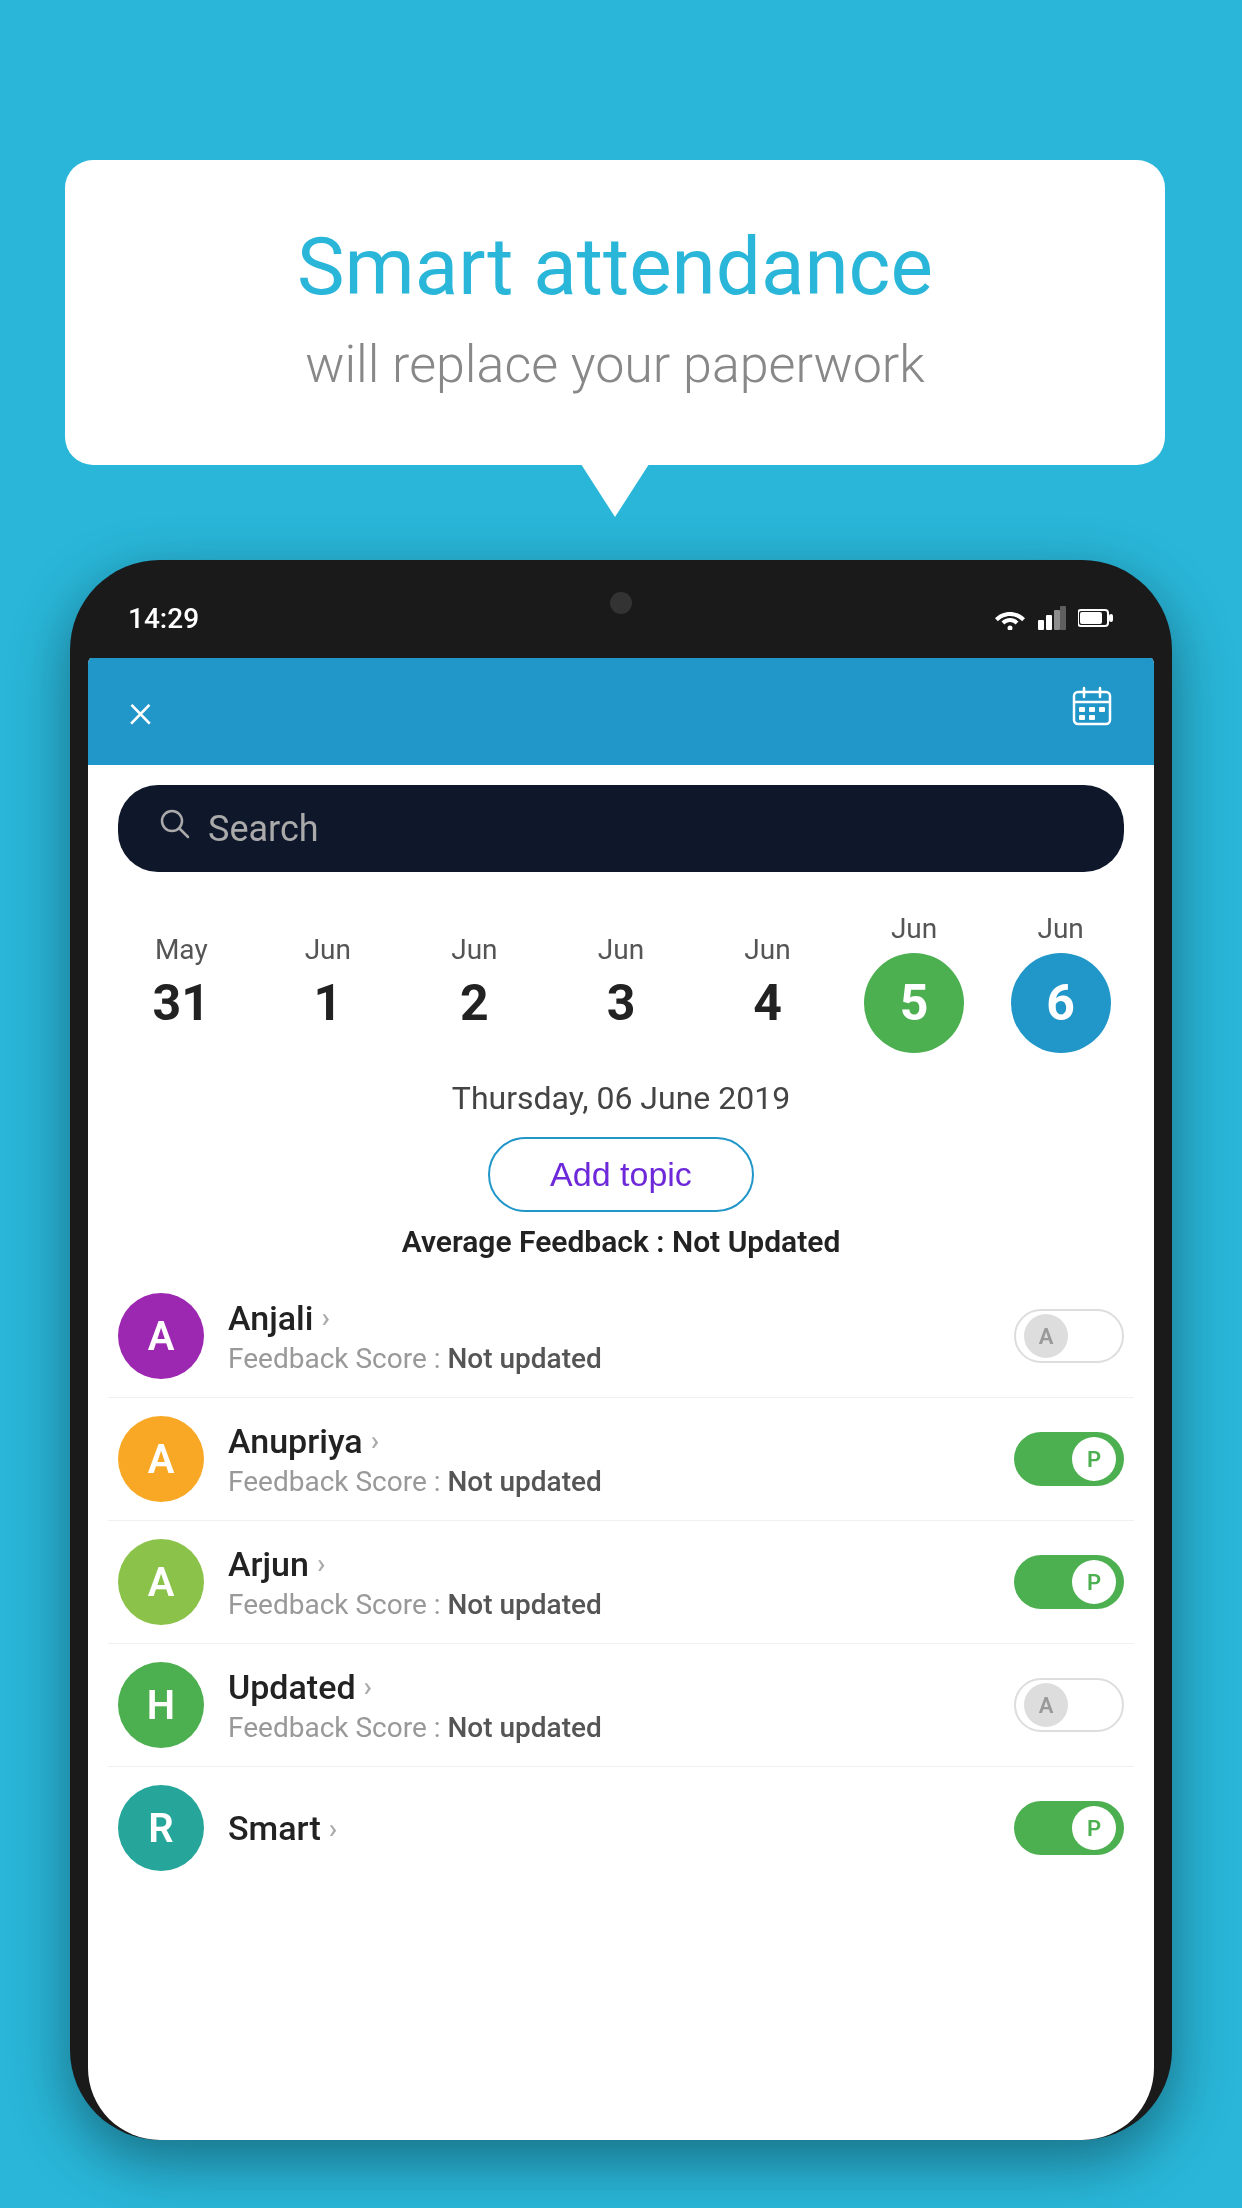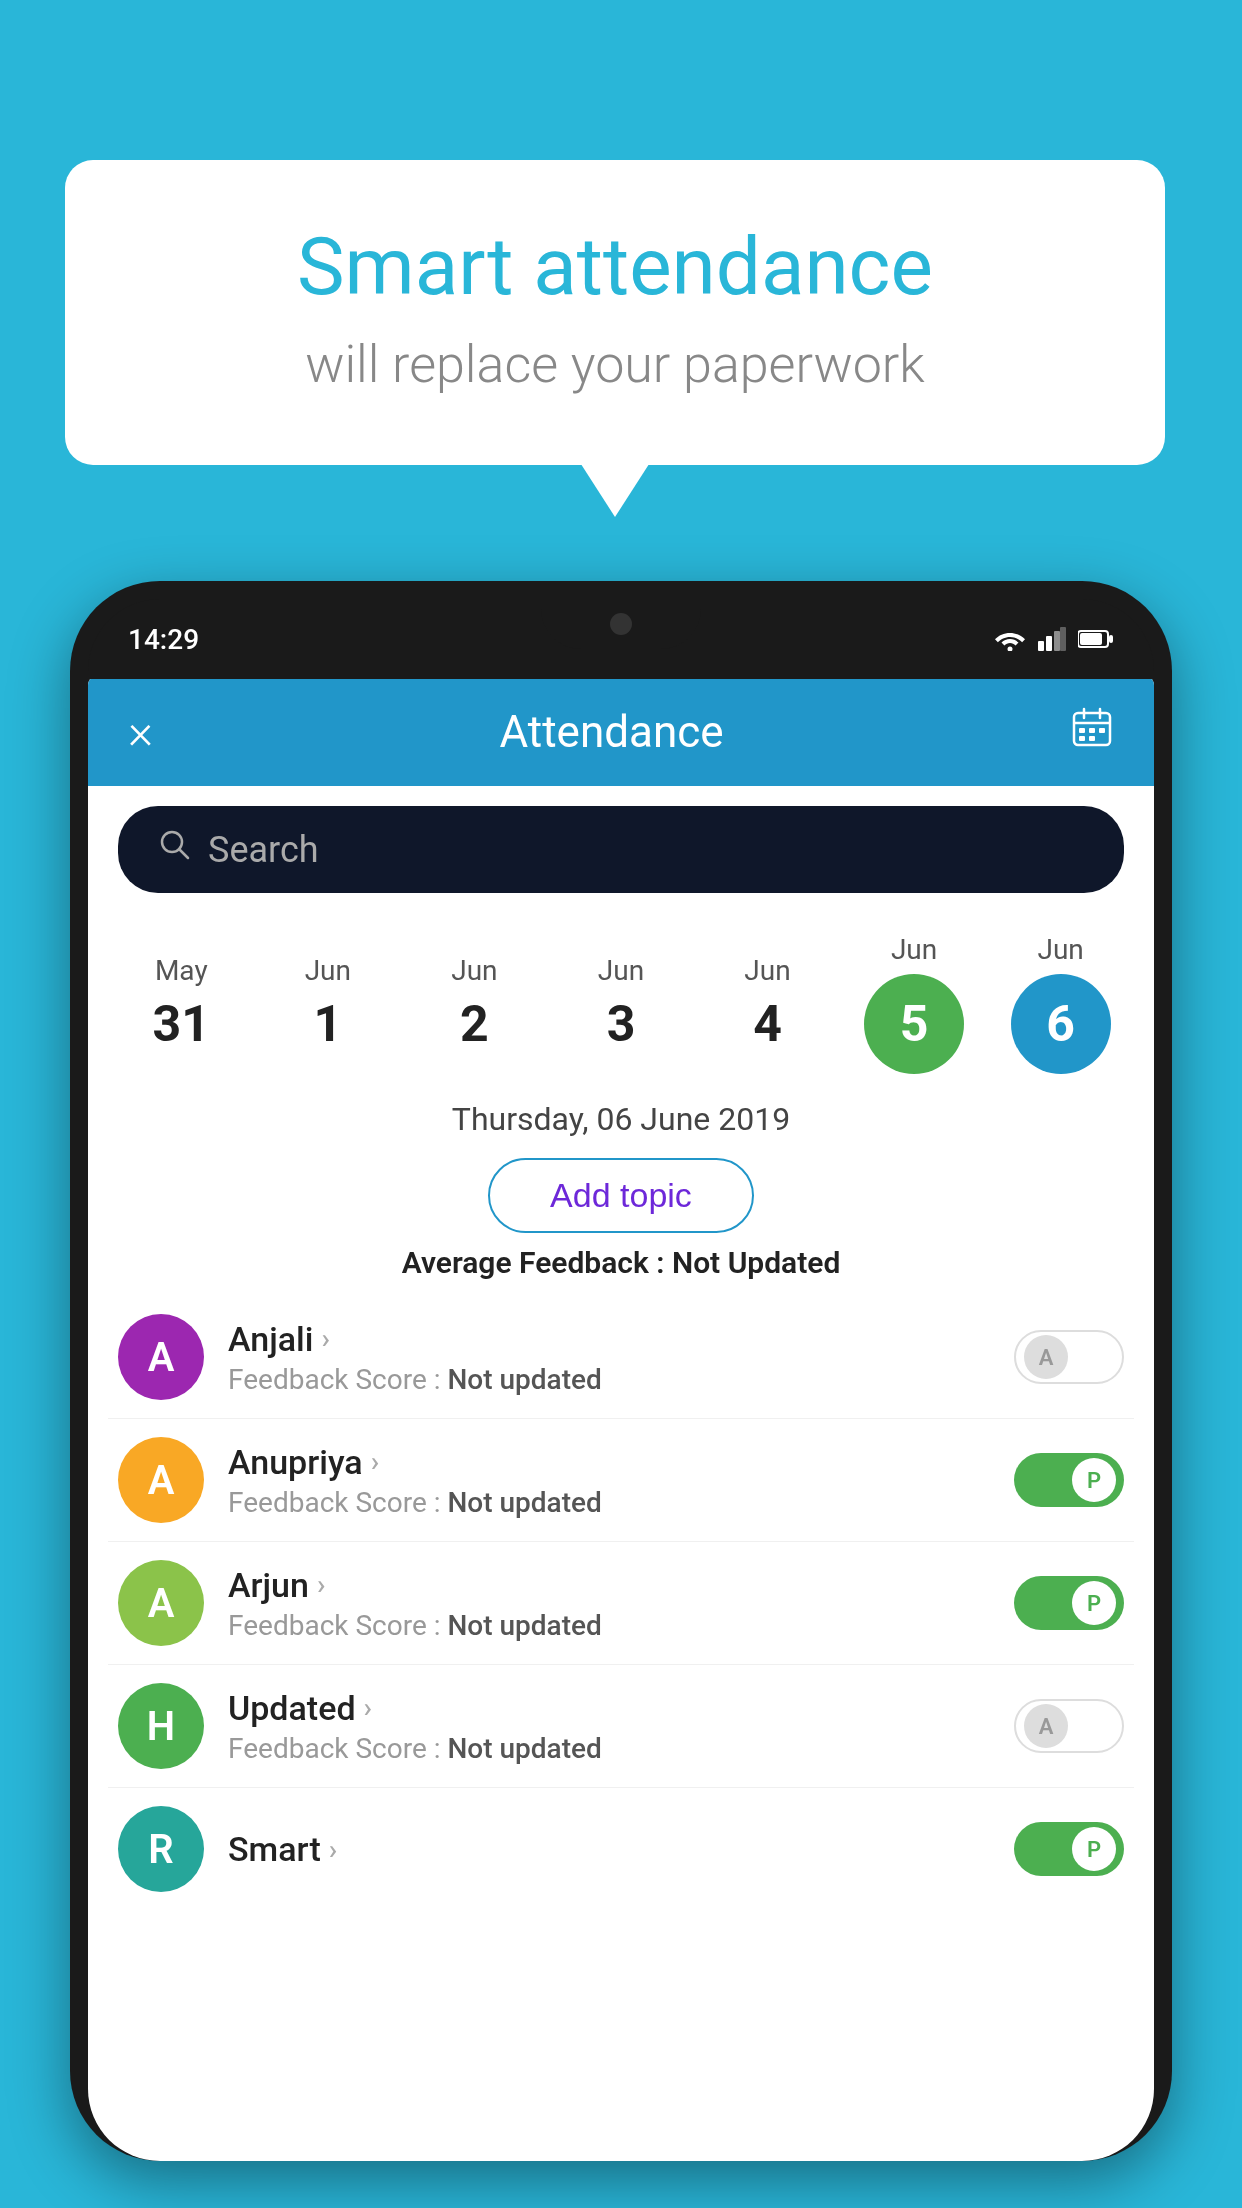--- a/index.html
+++ b/index.html
@@ -55,21 +55,20 @@
       font-weight: 300;
     }
 
     
     .phone-container {
       position: absolute;
       top: 560px;
       left: 70px;
       right: 70px;
       bottom: 0;
-      margin-top: 21px;
     }
 
     .phone-outer {
       background: #1a1a1a;
       border-radius: 90px;
       padding: 18px;
       width: 100%;
       height: 1580px;
       position: relative;
       box-shadow: 0 20px 60px rgba(0,0,0,0.4);
@@ -426,21 +425,20 @@
           <rect x="2" y="4" width="22" height="12" rx="2" fill="white"></rect>
           <rect x="31" y="6" width="4" height="8" rx="2" fill="white"></rect>
         </svg>
       </div>
     </div>
 
     <div class="phone-screen">
 
       <div class="app-header">
         <span class="header-close" style="font-size:48px;font-weight:300;line-height:1;">×</span>
-        <span class="header-title">Attendance</span>
         <span class="header-calendar">
           <svg width="44" height="44" viewBox="0 0 44 44" fill="white">
             <rect x="4" y="8" width="36" height="32" rx="4" stroke="white" stroke-width="2.5" fill="none"></rect>
             <line x1="4" y1="18" x2="40" y2="18" stroke="white" stroke-width="2.5"></line>
             <line x1="14" y1="4" x2="14" y2="13" stroke="white" stroke-width="2.5" stroke-linecap="round"></line>
             <line x1="30" y1="4" x2="30" y2="13" stroke="white" stroke-width="2.5" stroke-linecap="round"></line>
             <rect x="9" y="23" width="6" height="5" rx="1" fill="white"></rect>
             <rect x="19" y="23" width="6" height="5" rx="1" fill="white"></rect>
             <rect x="29" y="23" width="6" height="5" rx="1" fill="white"></rect>
             <rect x="9" y="31" width="6" height="5" rx="1" fill="white"></rect>

